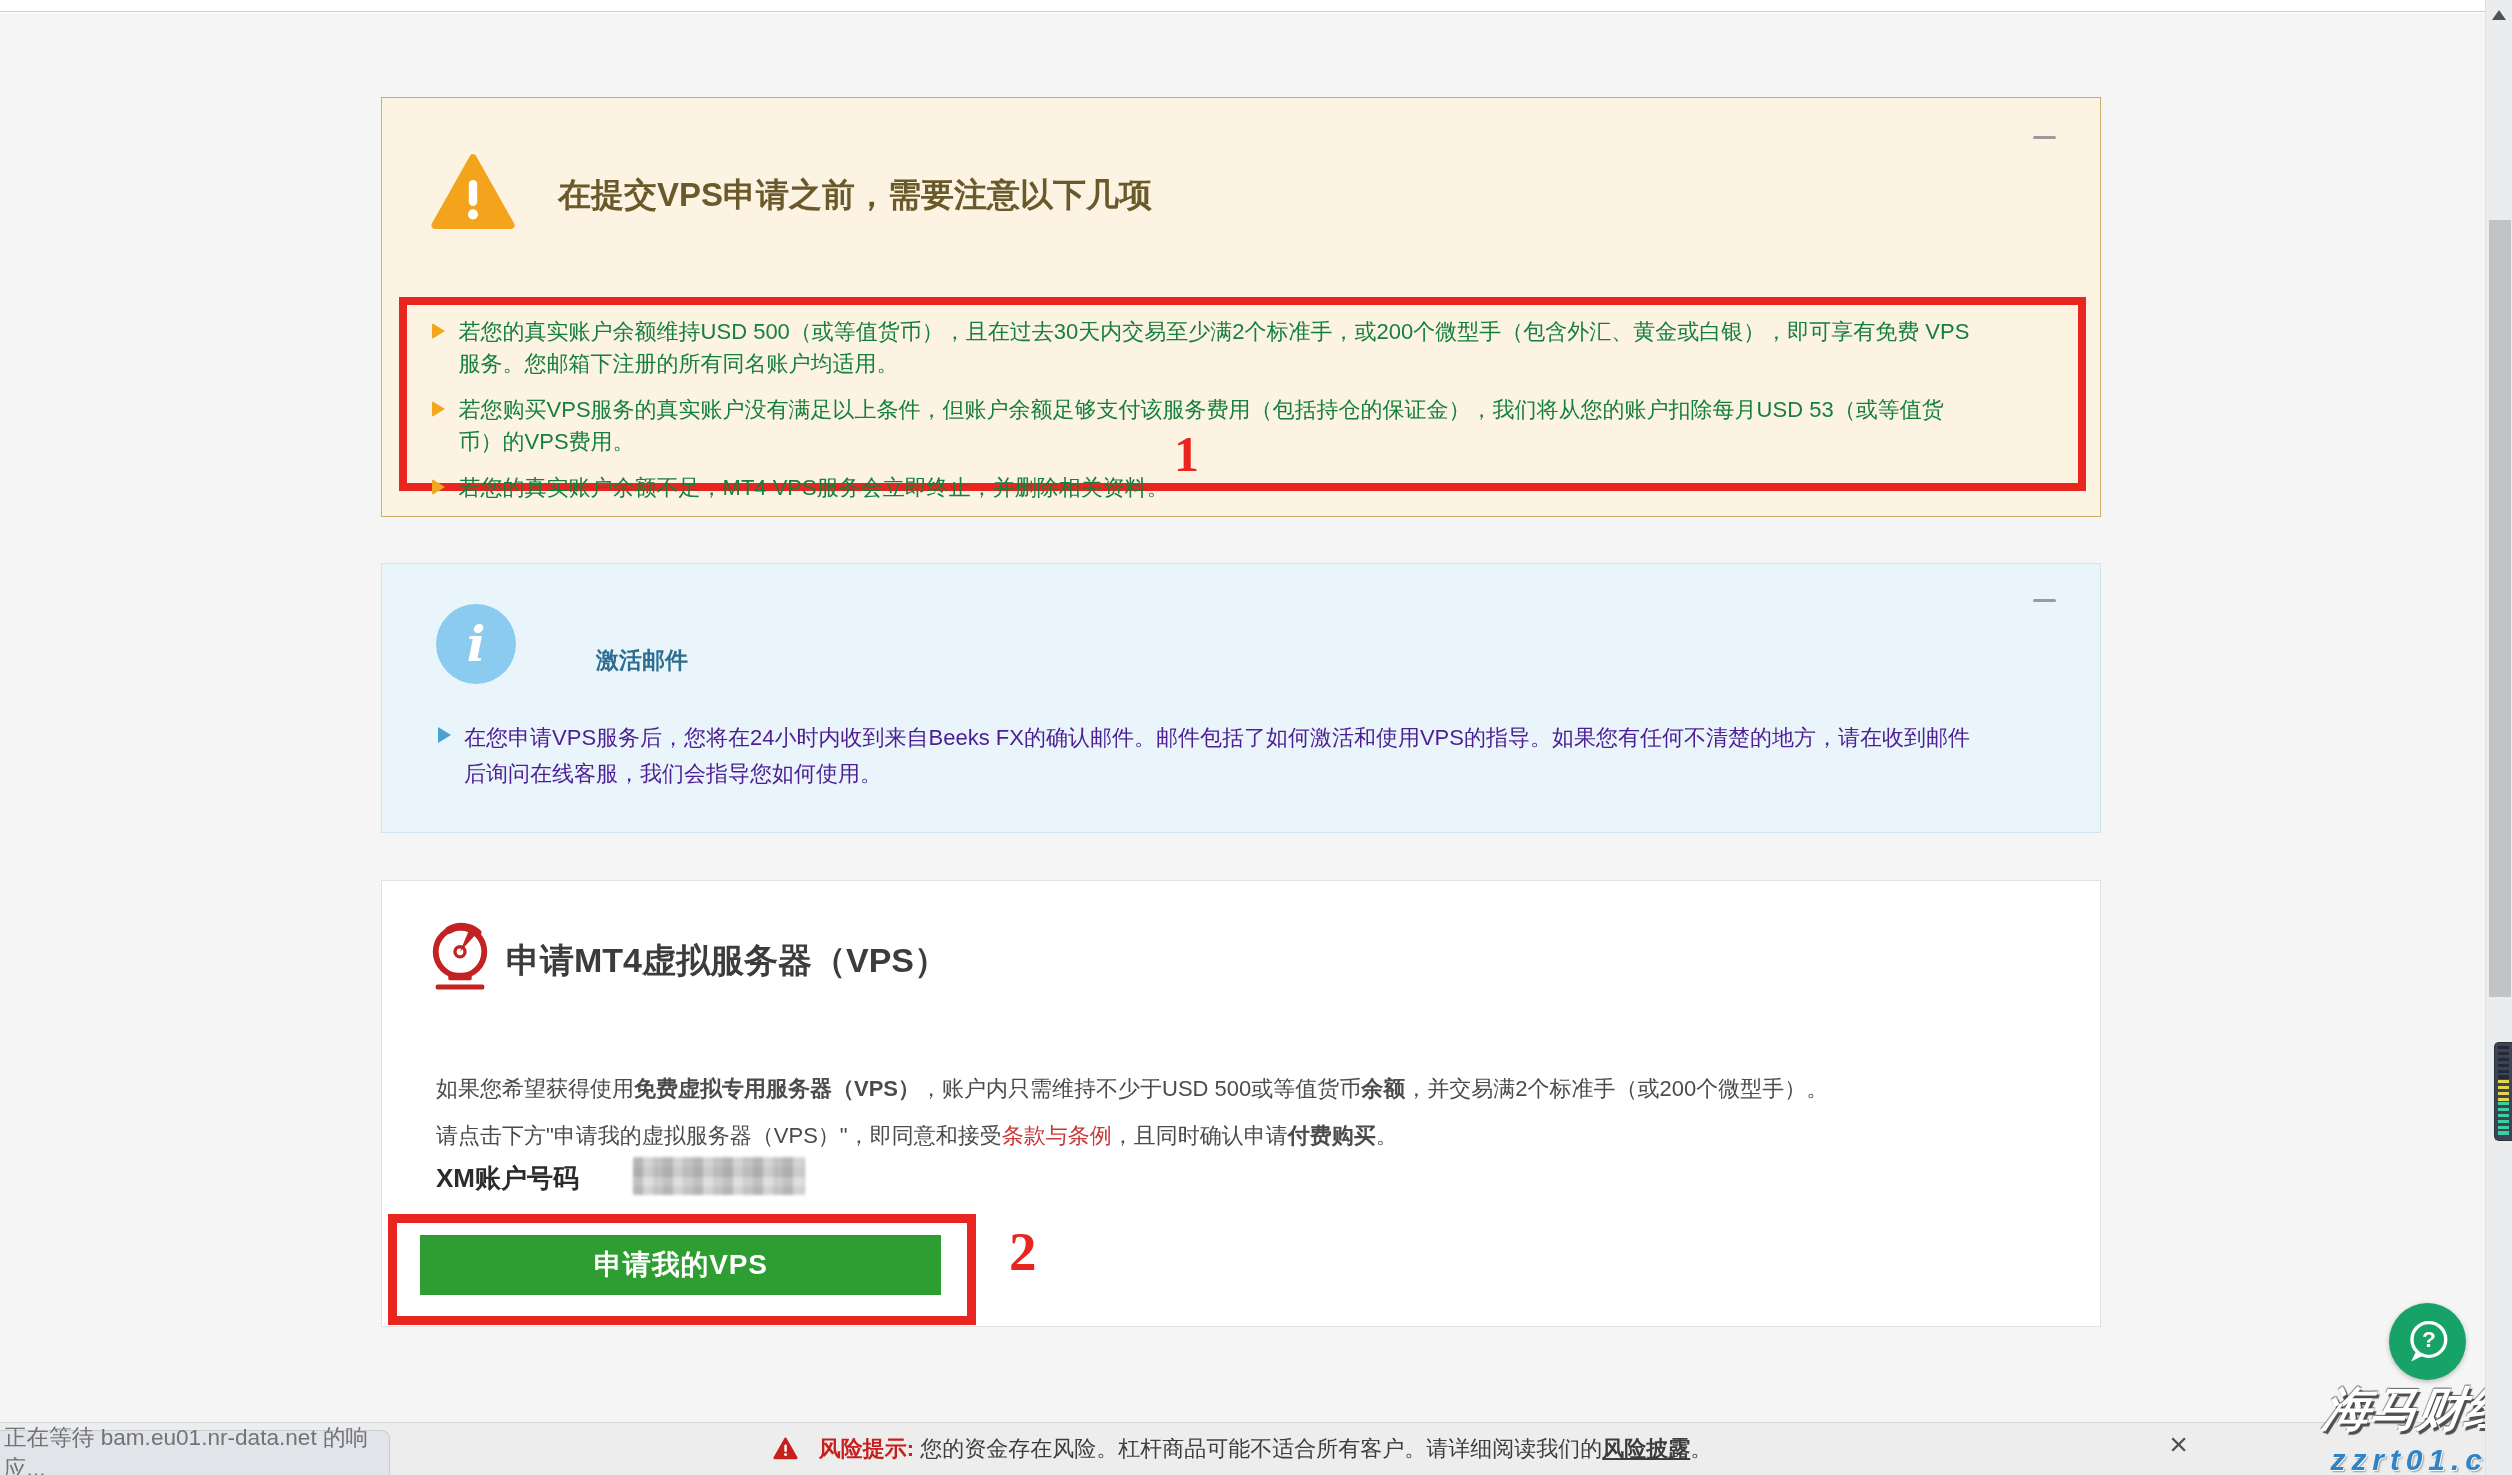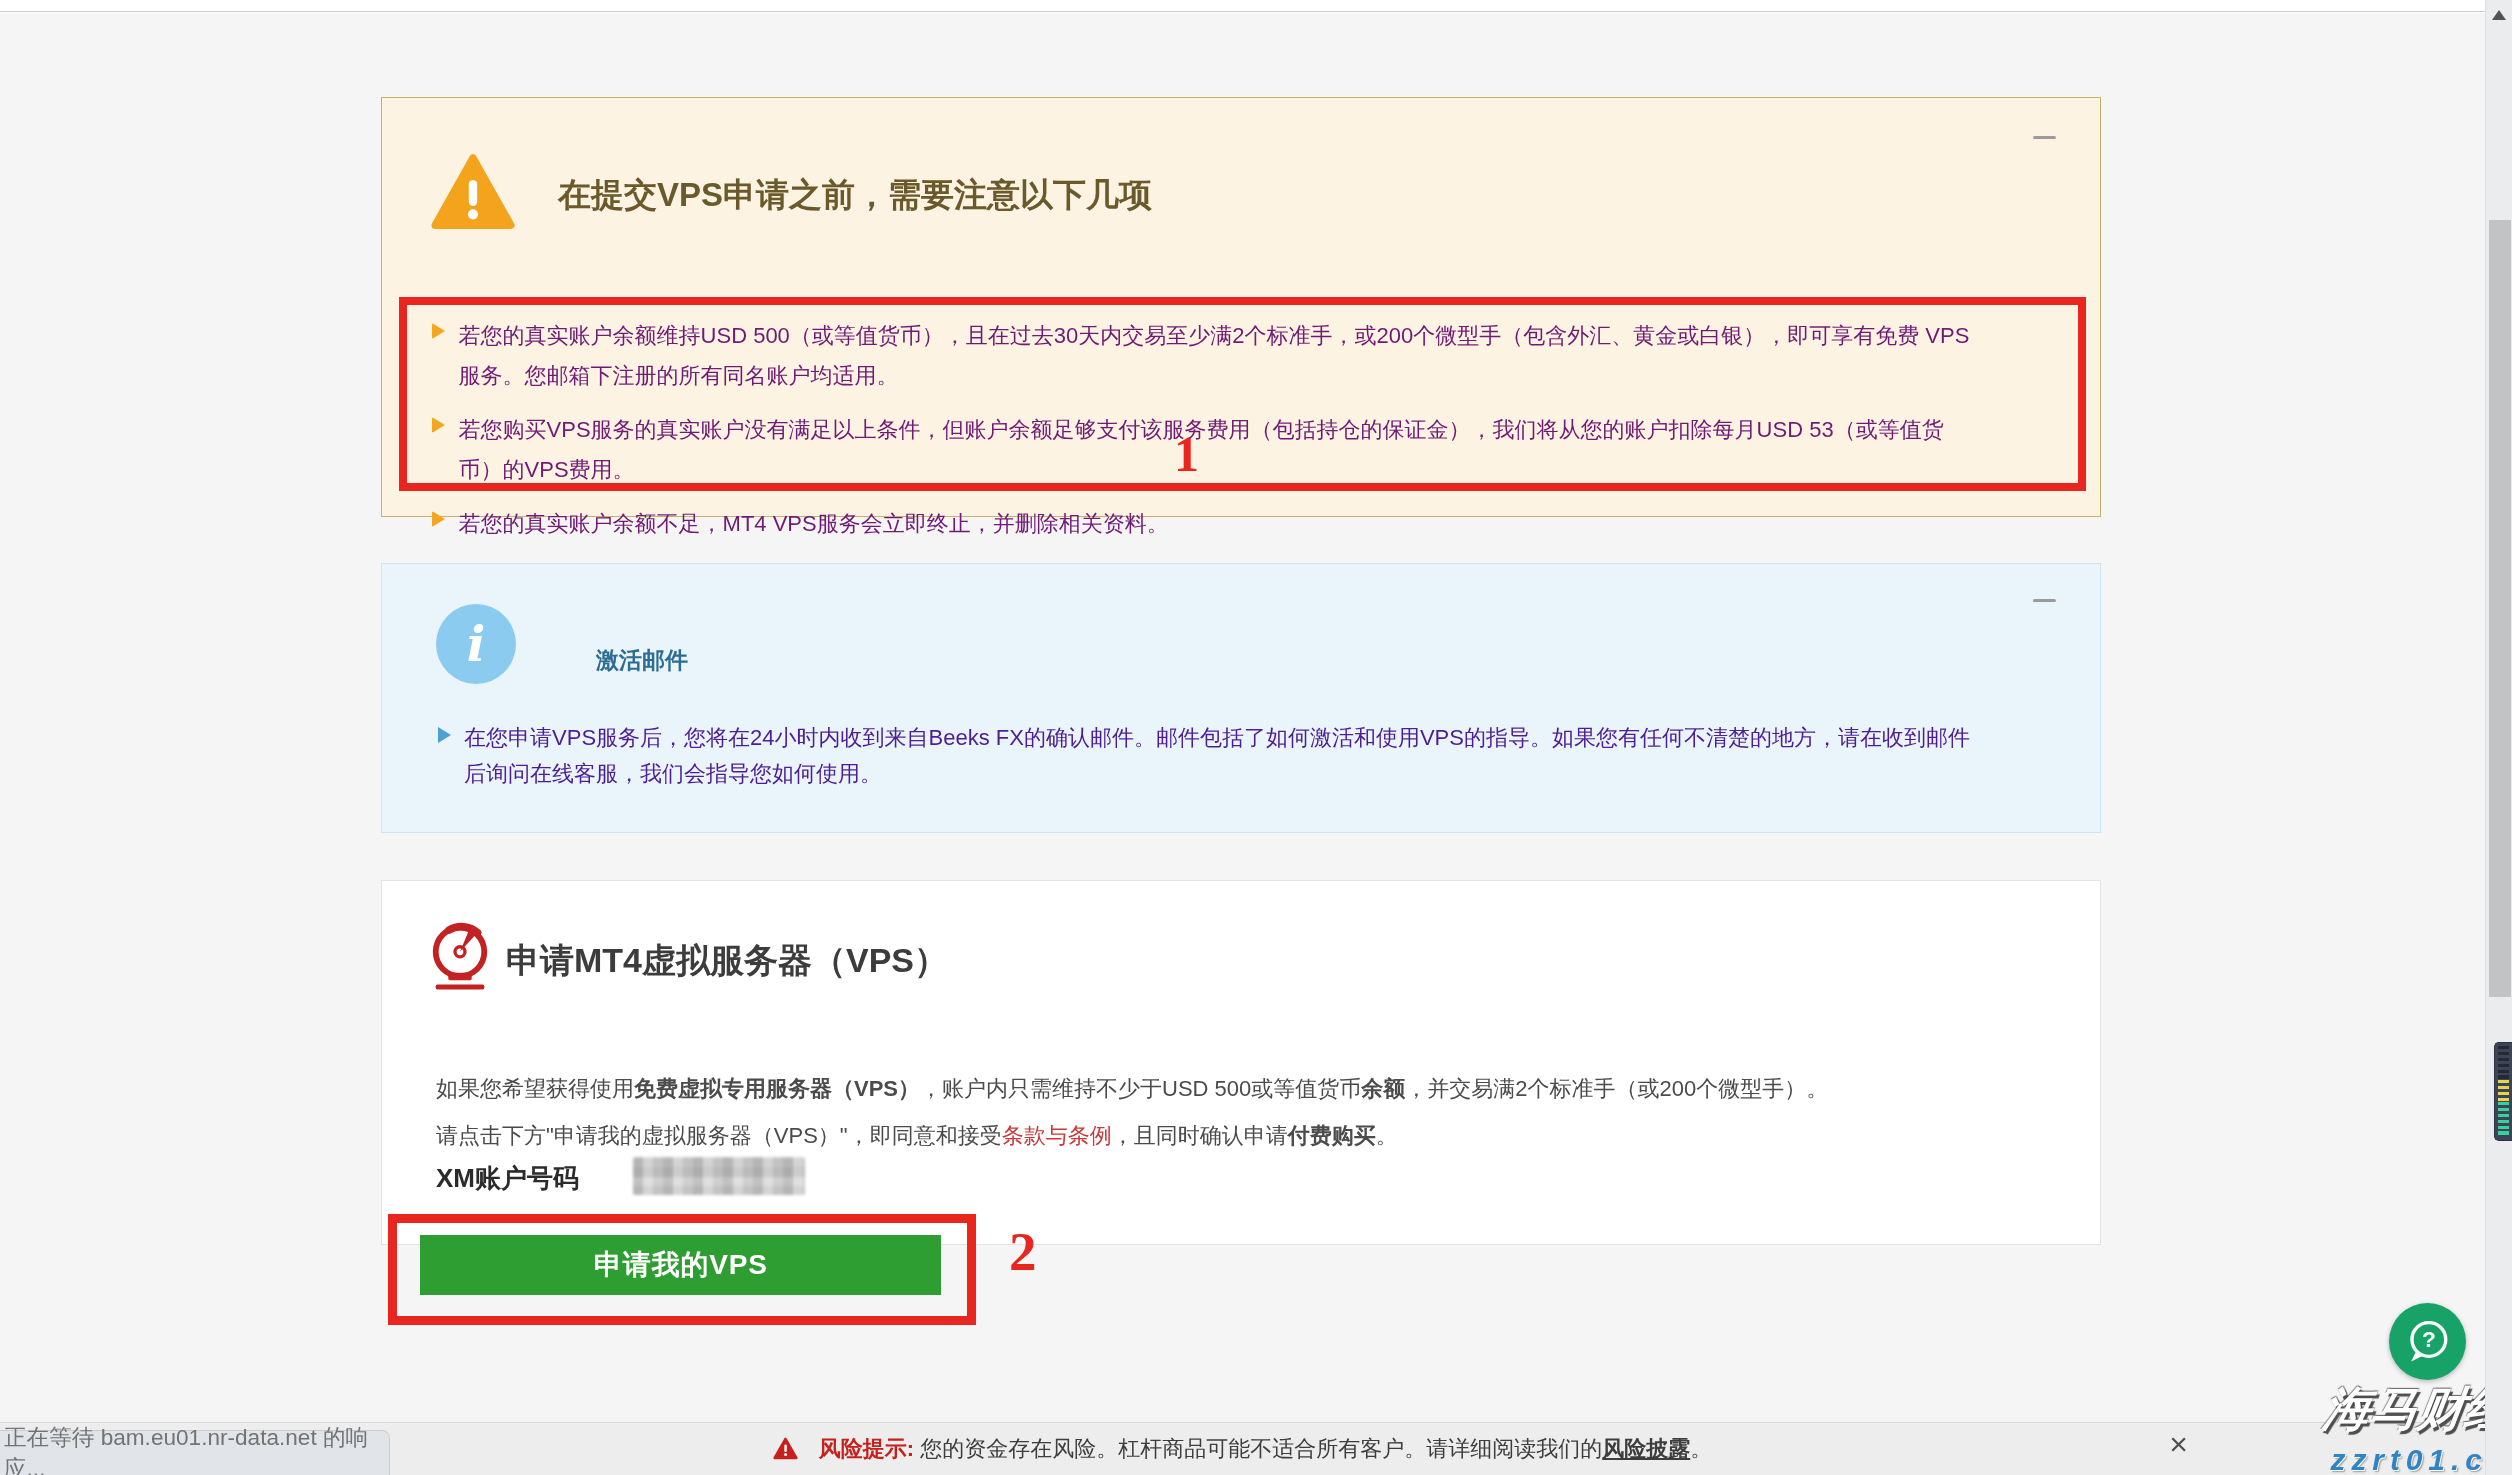--- a/index.html
+++ b/index.html
@@ -7,34 +7,34 @@
   .screen {
     position:relative; width:2512px; height:1475px; overflow:hidden;
     background:#fff; font-family:"Liberation Sans", sans-serif;
   }
   .top-strip { position:absolute; top:0; left:0; width:2485px; height:11.7px; background:#ffffff; border-bottom:0.8px solid #cdcdcd; }
   .page { position:absolute; top:12.6px; left:0; width:2485px; height:1463px; background:#f5f5f6; }
 
   .panel { position:absolute; left:381px; width:1720px; }
   .panel-warning { top:84px; height:420px; background:#fdf3e2; border:0.8px solid #c9b267; }
   .panel-info    { top:550px; height:270px; background:#e9f5fb; border:0.8px solid #cde5f0; }
-  .panel-apply   { top:867px; height:365px; background:#ffffff; border:0.8px solid #e2e2e2; }
+  .panel-apply   { top:867px; height:447px; background:#ffffff; border:0.8px solid #e2e2e2; }
 
   .collapse-bar { position:absolute; right:44px; top:38px; width:22.6px; height:3.4px; background:#9b9b9b; border-radius:1.7px; cursor:pointer; }
   .panel-info .collapse-bar { top:35px; }
 
   .w-head-icon { position:absolute; left:49px; top:55px; }
   .w-title { position:absolute; left:176px; top:75px; font-size:33px; font-weight:700; color:#6a5a2b; }
   .w-intro { position:absolute; left:54px; top:173px; font-size:22px; color:#7c6f4e; }
 
   .red-box1 { position:absolute; left:17px; top:199px; width:1687px; height:194px; border:8.4px solid #e8251f; padding:11px 23.5px; }
   .bullet-row { display:flex; align-items:flex-start; margin-bottom:14.2px; }
   .bullet-row:last-child { margin-bottom:12px; }
   .arrow-orange { width:0; height:0; border-left:13.4px solid #f3a71f; border-top:8.4px solid transparent; border-bottom:8.4px solid transparent; margin:7.5px 13.4px 0 1.7px; flex:0 0 auto; border-radius:1.7px; }
-  .bullet-text { font-size:22px; line-height:40px; color:#701a75; max-width:1516px; }
+  .bullet-text { font-size:22px; line-height:32px; color:#15803d; max-width:1516px; }
 
   .annot { position:absolute; color:#e8251f; font-weight:600; font-family:"Liberation Serif", serif; }
   .annot-1 { left:792px; top:327px; font-size:50px; }
   .annot-2 { left:627px; top:339px; font-size:55px; }
 
   .i-circle { position:absolute; left:54px; top:40px; width:80px; height:80px; border-radius:50%; background:#8ccbf0; color:#fff; font-family:"DejaVu Serif", serif; font-weight:700; font-style:italic; font-size:49px; display:flex; align-items:center; justify-content:center; }
   .i-title { position:absolute; left:214px; top:81px; font-size:23px; font-weight:700; color:#2c6d91; }
   .i-bullet { position:absolute; left:54px; top:156px; display:flex; align-items:flex-start; }
   .arrow-blue { width:0; height:0; border-left:13.4px solid #4da0d4; border-top:8.4px solid transparent; border-bottom:8.4px solid transparent; margin:7.5px 13.4px 0 1.7px; flex:0 0 auto; }
   .i-text { font-size:22px; line-height:36px; color:#4c1d95; max-width:1508px; }

